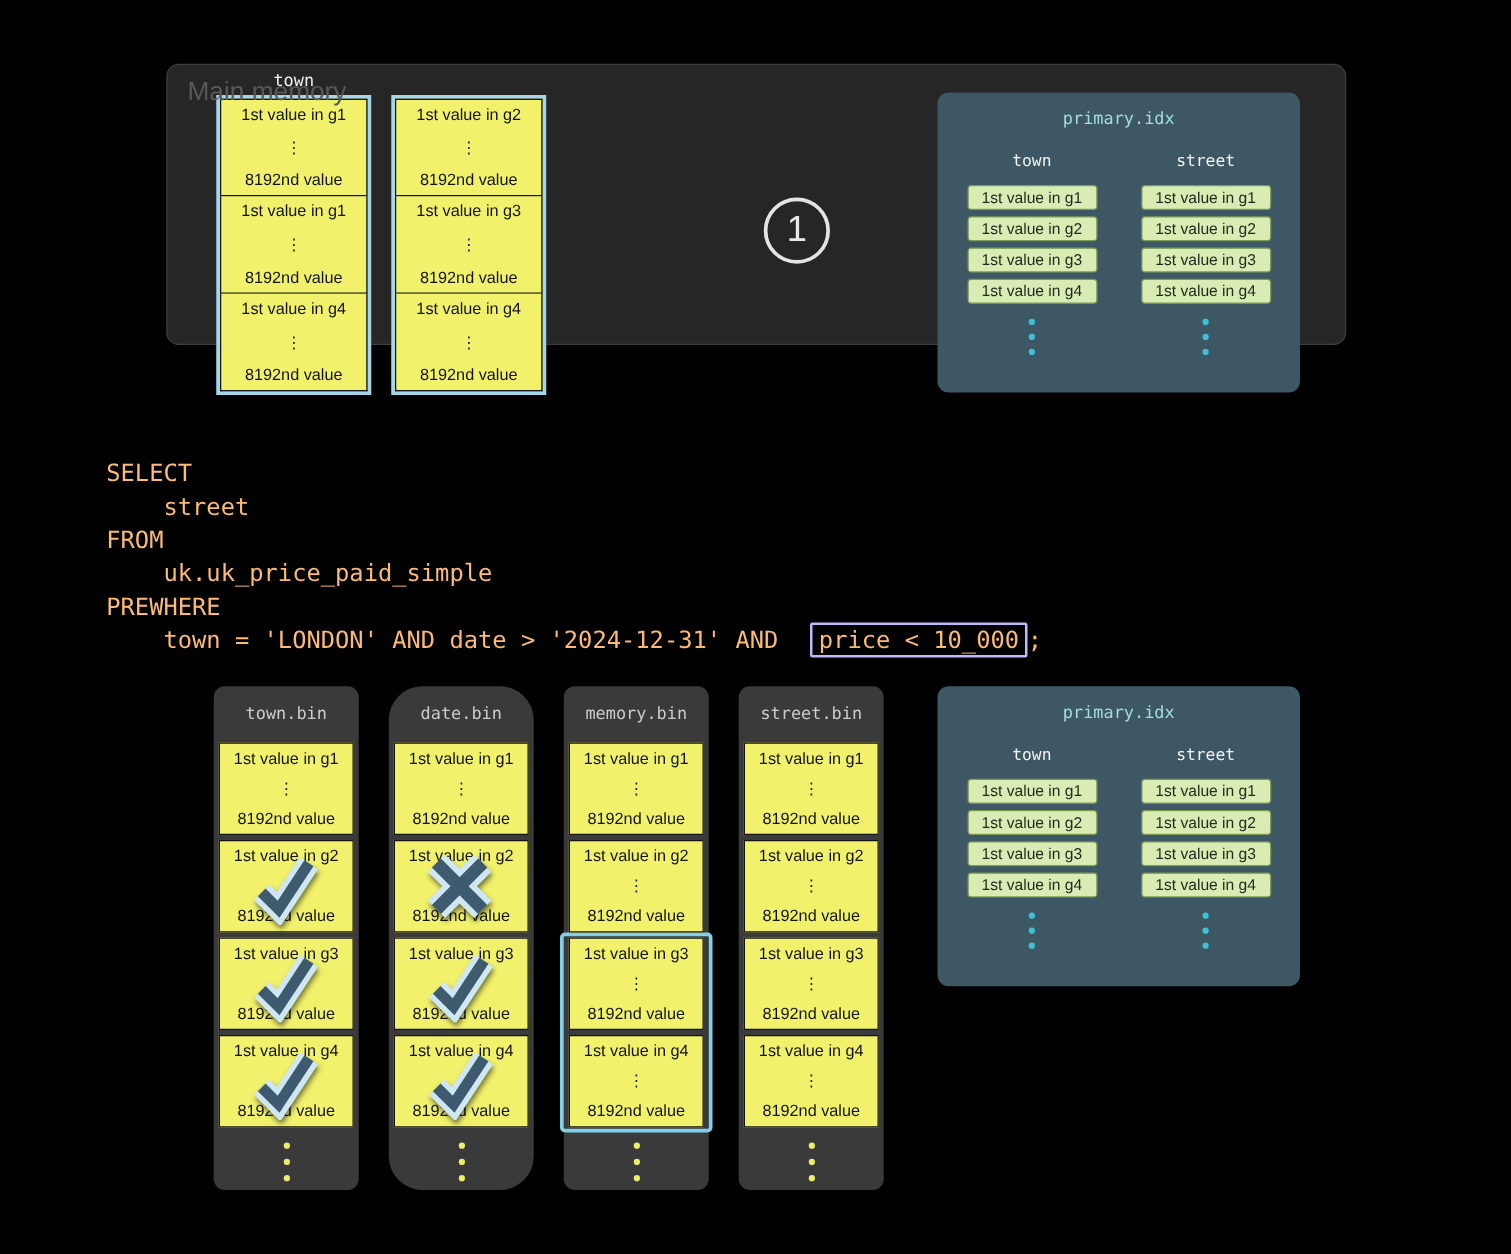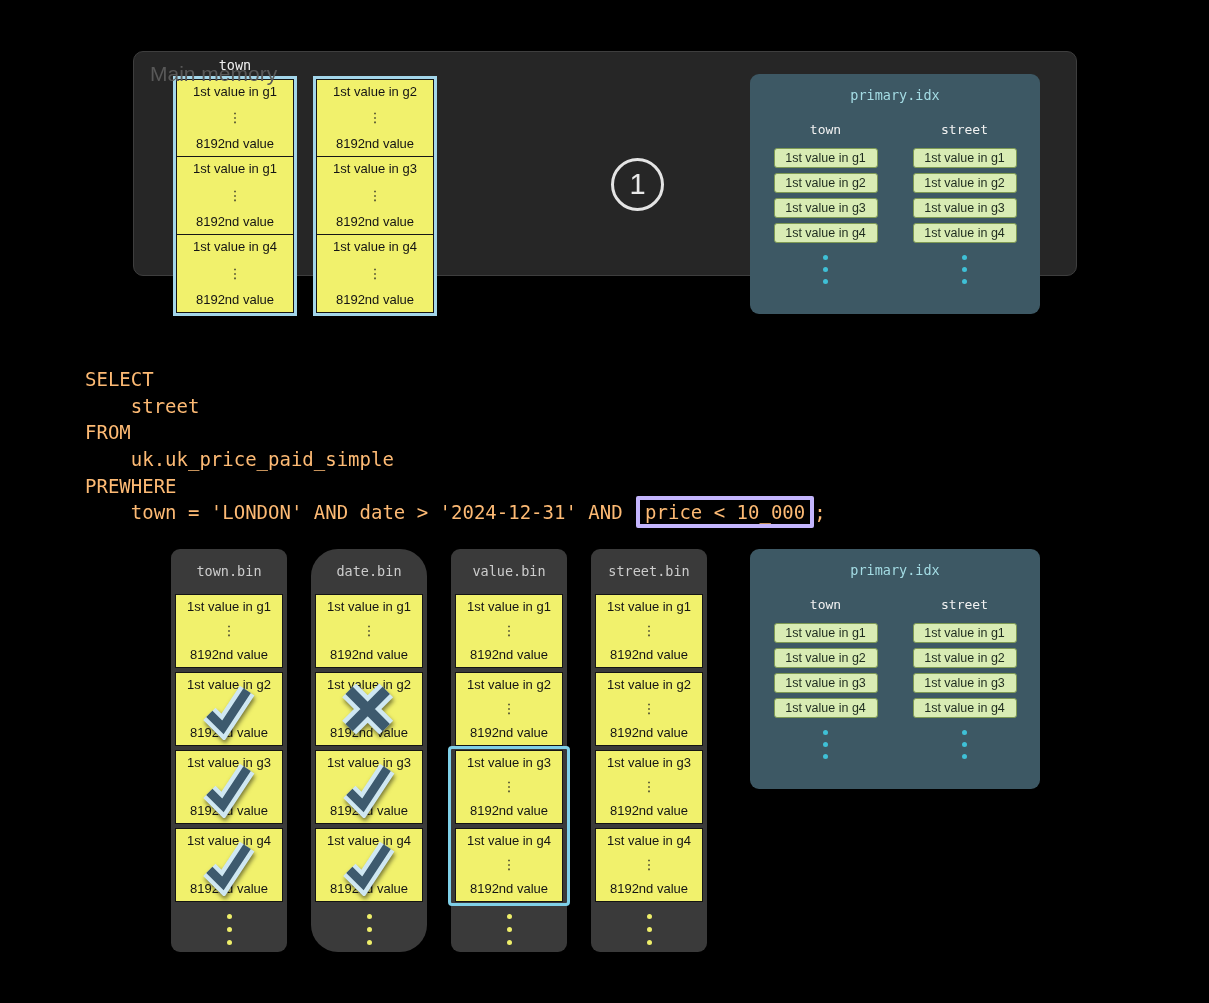--- a/index.html
+++ b/index.html
@@ -41,21 +41,21 @@
         font-size:12.5px; color:#1e2b1e; }
   .pidx-dots { display:flex; flex-direction:column; align-items:center; gap:7px; margin-top:7px; }
   .dot { width:5px; height:5px; border-radius:50%; display:block; }
   .dot.cyan { background:#3fc0d6; }
   .dot.yellow { background:#eeee6a; }
 
   
   .sql { position:absolute; left:85px; top:366px; font-family:"DejaVu Sans Mono",monospace;
         font-size:19px; color:#fdba74; white-space:pre; }
   .sql-line { height:26.7px; line-height:26.7px; }
-  .boxed { border:4px solid #c4b5fd; border-radius:2px; padding:1px 5px; margin-left:2px; }
+  .boxed { border:2px solid #c4b5fd; border-radius:2px; padding:1px 5px; margin-left:14px; }
 
   
   .bin { position:absolute; top:549px; width:116px; height:403px; background:#3a3a3a; border-radius:9px; }
   #bin-0 { left:171px; } #bin-1 { left:311px;border-radius:27px; } #bin-2 { left:451px; } #bin-3 { left:591px; }
   .bin-title { text-align:center; padding-top:14px; font-family:"DejaVu Sans Mono",monospace;
         font-size:13.5px; color:#cccccc; }
   .bin-granules { width:108px; margin:15px auto 0; display:flex; flex-direction:column; gap:4px; }
   .bin-granules .granule { height:74px; width:108px; border:1px solid #141414; position:relative; }
   .sel-group { display:flex; flex-direction:column; gap:4px; border:3px solid #7fd0e8;
         border-radius:4px; padding:1px; margin:-4px -7px; }
@@ -233,21 +233,21 @@
           </div>
         </div>
       </div>
       <div class="bin-dots">
         <span class="dot yellow"></span>
         <span class="dot yellow"></span>
         <span class="dot yellow"></span>
       </div>
     </div>
   <div class="bin" id="bin-2">
-      <div class="bin-title">value.bin</div>
+      <div class="bin-title">memory.bin</div>
       <div class="bin-granules">
         <div class="granule">
           <div class="g-top">1st value in g1</div>
           <div class="g-dots">⋮</div>
           <div class="g-bottom">8192nd value</div>
         </div>
         <div class="granule">
           <div class="g-top">1st value in g2</div>
           <div class="g-dots">⋮</div>
           <div class="g-bottom">8192nd value</div>

